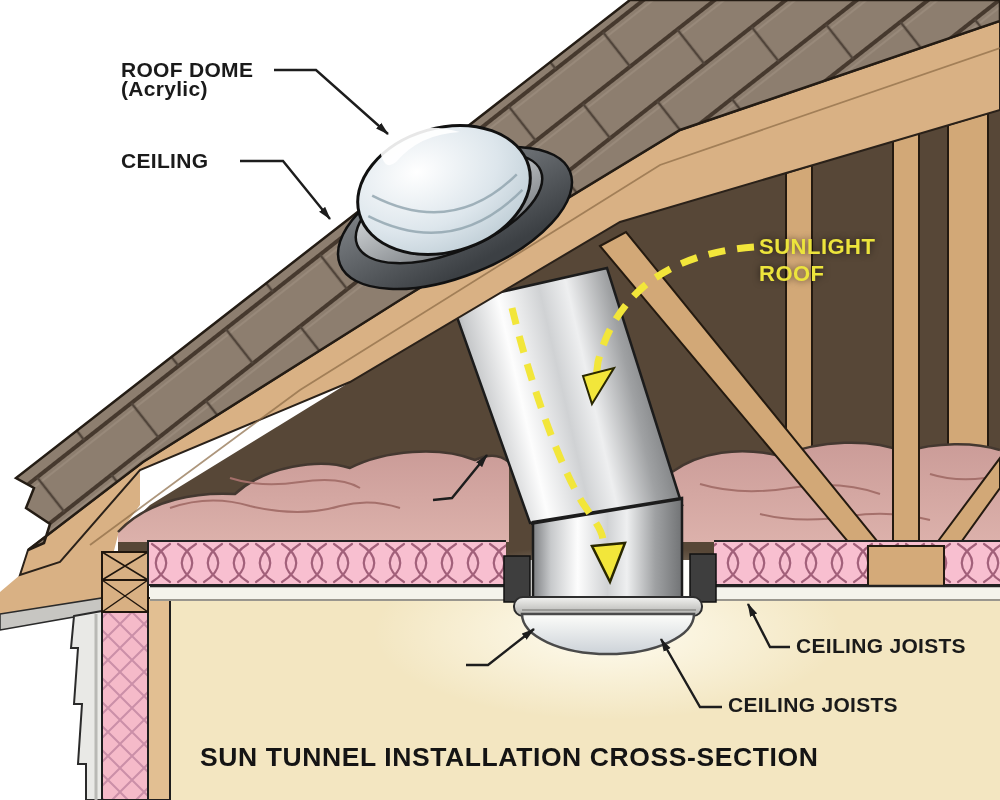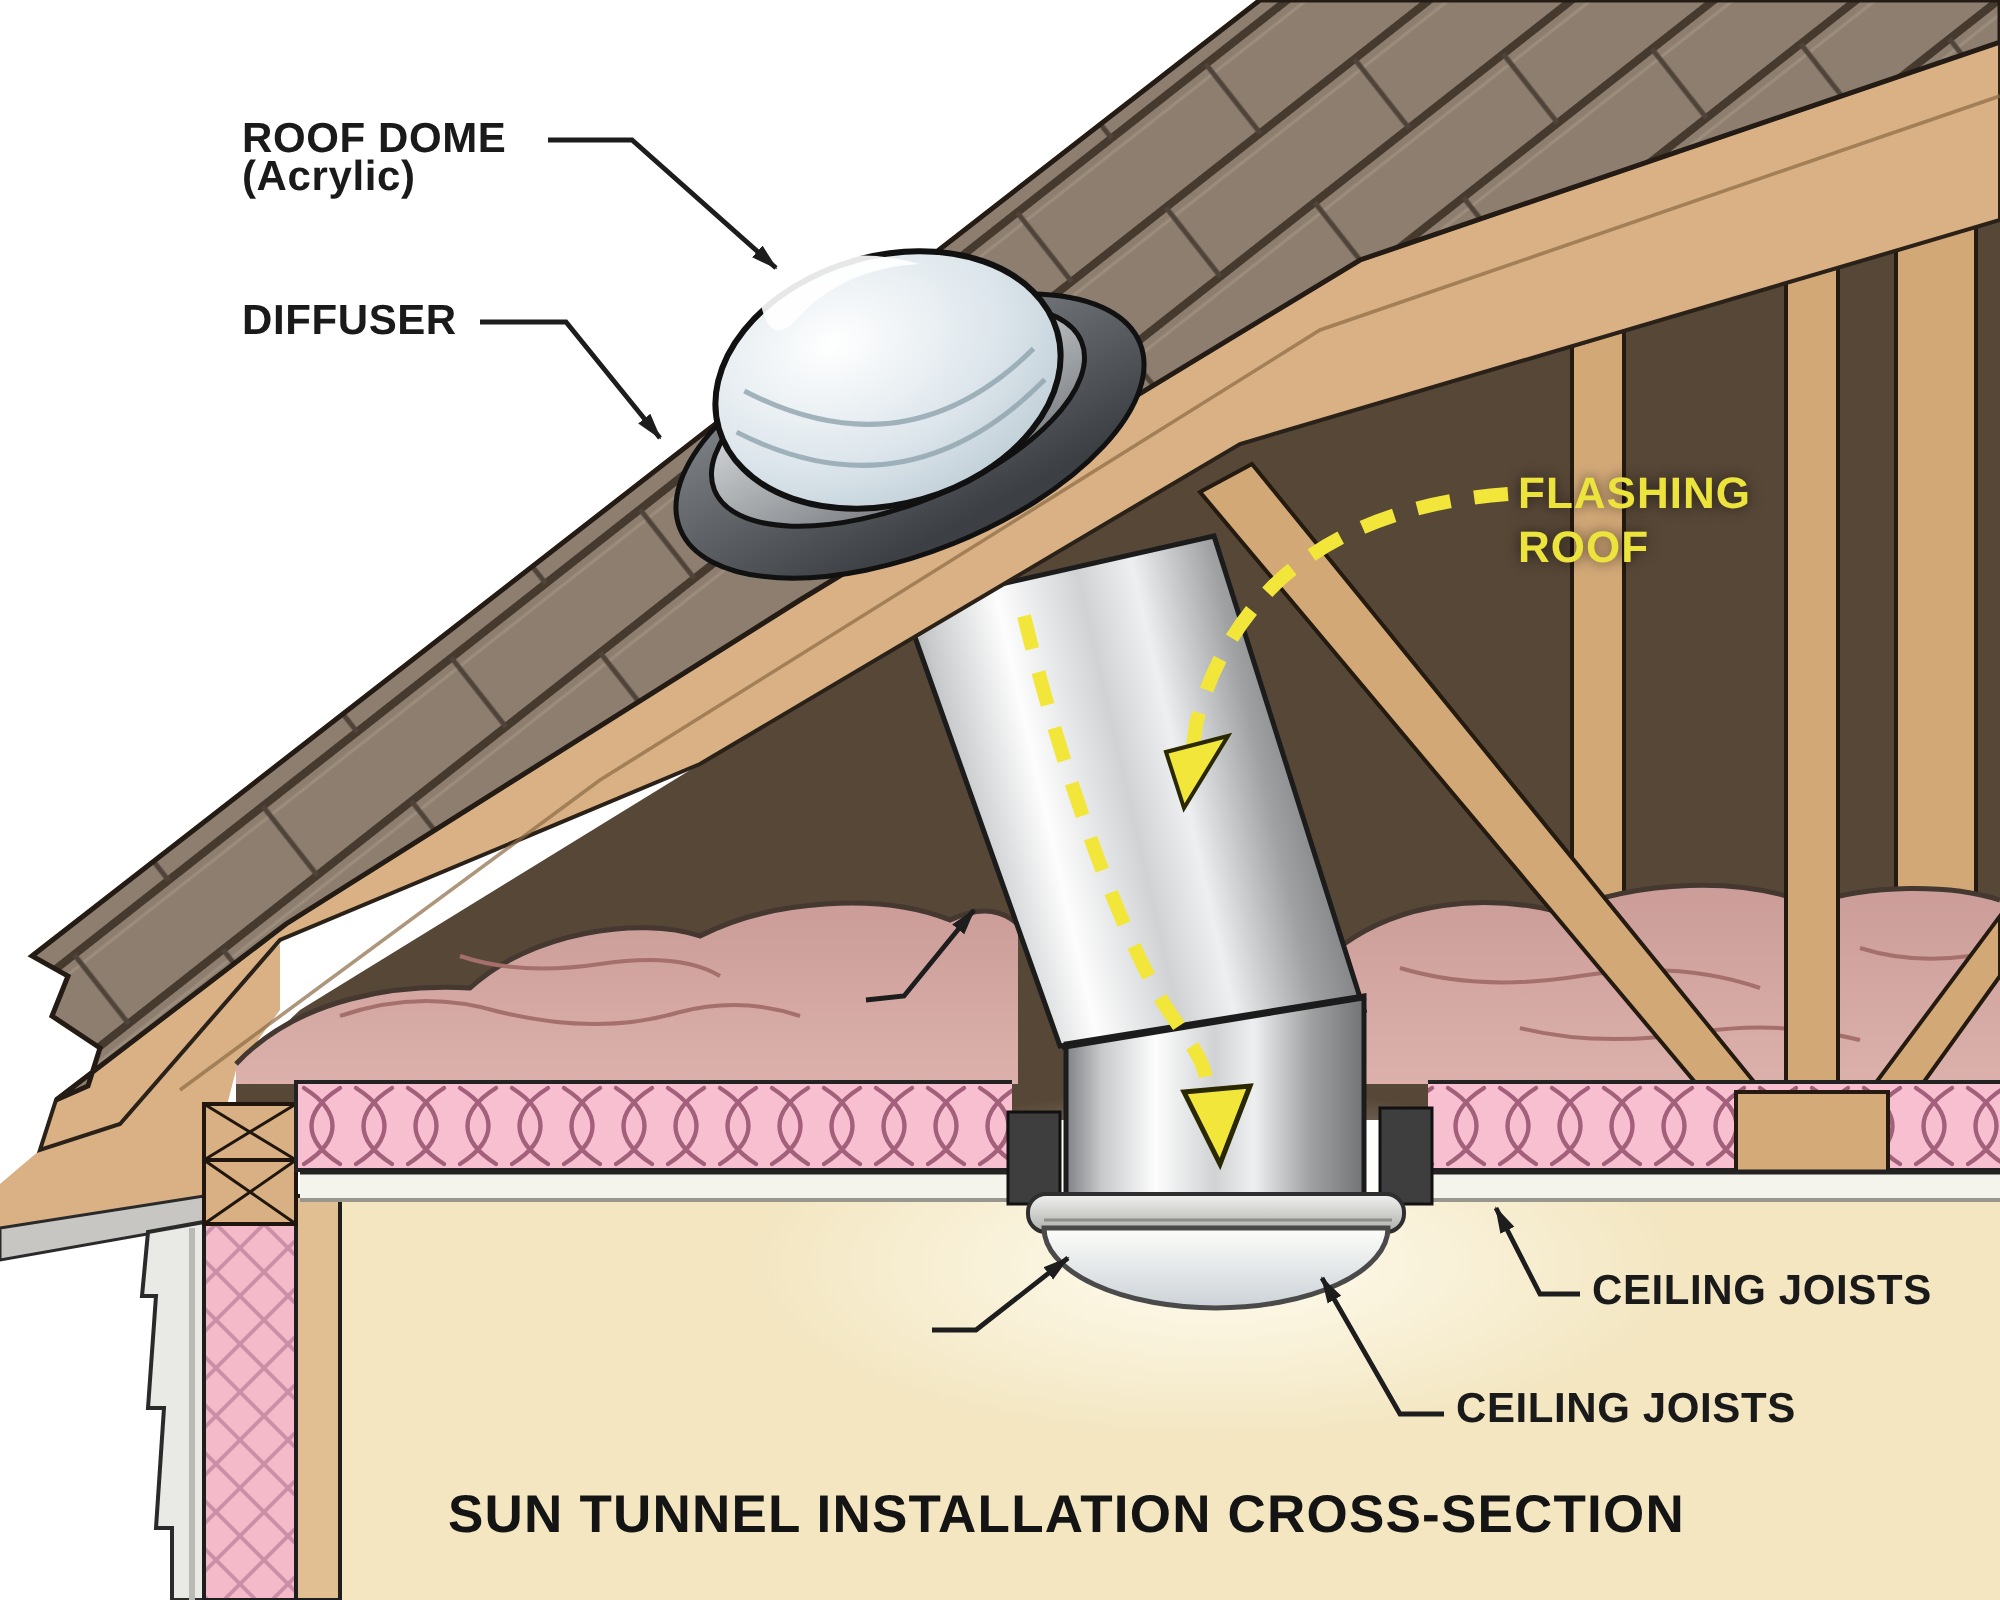--- a/index.html
+++ b/index.html
@@ -4,21 +4,21 @@
 <style>
   html,body{margin:0;padding:0;background:#ffffff;}
   #stage{position:relative;width:1000px;height:800px;overflow:hidden;background:#ffffff;
          font-family:Liberation Sans, sans-serif;}
   #stage svg{position:absolute;left:0;top:0;}
   .lbl{position:absolute;font-weight:bold;font-size:21px;line-height:25px;color:#1a1a1a;
        letter-spacing:0.3px;white-space:nowrap;}
   .lbl-sun{position:absolute;font-weight:bold;font-size:22px;line-height:27px;color:#ece43c;
        letter-spacing:0.5px;white-space:nowrap;text-shadow:0 0 7px rgba(0,0,0,0.6);}
   .title{position:absolute;font-weight:bold;font-size:26.5px;color:#141414;letter-spacing:0.6px;
-       white-space:nowrap;margin-left:24px;}
+       white-space:nowrap;}
 </style>
 </head>
 <body>
 
 <div id="stage">
 <svg width="1000" height="800" viewBox="0 0 1000 800">
   <defs>
     <pattern id="shingles" patternUnits="userSpaceOnUse" width="120" height="88" patternTransform="rotate(-38.2)">
       <rect x="0" y="0" width="120" height="88" fill="#8d7e6f"></rect>
       <line x1="0" y1="2" x2="120" y2="2" stroke="#46392e" stroke-width="4"></line>
@@ -199,19 +199,19 @@
     <path d="M240,161 L283,161 L330,219" marker-end="url(#arrow)"></path>
     <path d="M433,500 L452,498 L487,455" marker-end="url(#arrow)"></path>
     <path d="M466,665 L488,665 L534,629" marker-end="url(#arrow)"></path>
     <path d="M790,647 L770,647 L748,604" marker-end="url(#arrow)"></path>
     <path d="M722,707 L700,707 L661,639" marker-end="url(#arrow)"></path>
   </g>
 </svg>
 
   <div class="lbl" style="left:121px;top:57px;">ROOF DOME</div>
   <div class="lbl" style="left:121px;top:76px;">(Acrylic)</div>
-  <div class="lbl" style="left:121px;top:148px;">DIFFUSER</div>
-  <div class="lbl-sun" style="left:759px;top:233px;">FLASHING</div>
+  <div class="lbl" style="left:121px;top:148px;">CEILING</div>
+  <div class="lbl-sun" style="left:759px;top:233px;">SUNLIGHT</div>
   <div class="lbl-sun" style="left:759px;top:260px;">ROOF</div>
   <div class="lbl" style="left:796px;top:633px;">CEILING JOISTS</div>
   <div class="lbl" style="left:728px;top:692px;">CEILING JOISTS</div>
   <div class="title" style="left:200px;top:742px;">SUN TUNNEL INSTALLATION CROSS-SECTION</div>
 </div>
 
 </body></html>

